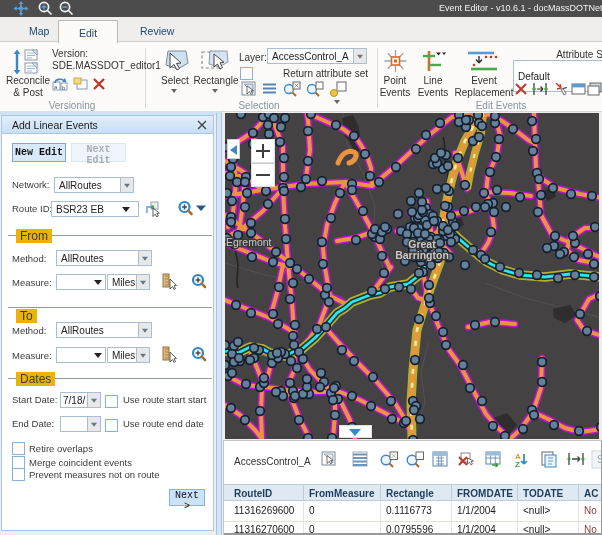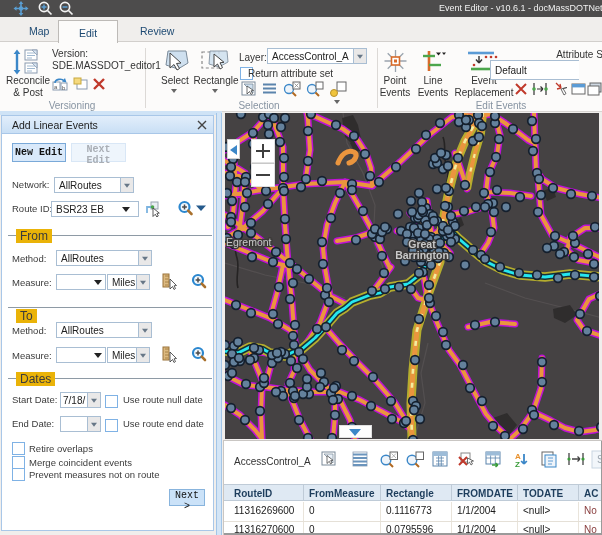--- a/index.html
+++ b/index.html
@@ -141,21 +141,21 @@
 </svg>
 <div class="rlabel" style="left:189px;top:33px;width:54px">Rectangle</div>
 <div class="tinyarrow" style="left:212px;top:47px"></div>
 
 <div class="rlabel" style="left:239px;top:10px;width:40px;text-align:left">Layer:</div>
 <div class="combo" style="left:267px;top:6px;width:100px;height:16px">
       <div class="txt">AccessControl_A</div>
       <div class="btn"></div>
     </div>
 <div class="cb" style="left:240px;top:25px"></div>
-<div class="rlabel" style="left:248px;top:26px;width:110px;text-align:left">Return attribute set</div>
+<div class="rlabel" style="left:258px;top:26px;width:110px;text-align:right">Return attribute set</div>
 
 <svg class="ricon" style="left:241px;top:39px" width="110" height="18" viewBox="0 0 110 18">
  <g>
   <rect x="1" y="1" width="13" height="13" fill="#fff" stroke="#7a8a99"></rect>
   <path d="M3,3 L12,3 L12,12 Z" fill="#cfe0ef" stroke="#7a8a99" stroke-width="0.8"></path>
   <path d="M6,5 L6,13 L8.5,10.5 L10,13.5 L11.5,12.5 L10,9.8 L12.5,9.5 Z" fill="#fff" stroke="#333" stroke-width="0.7"></path>
  </g>
  <g stroke="#5b84ac" stroke-width="2">
         <path d="M22,3.5 h13 M22,7.5 h13 M22,11.5 h13"></path>
       </g>
@@ -201,21 +201,21 @@
         <circle cx="20" cy="8" r="1.3"></circle>
         <circle cx="25" cy="8" r="1.3"></circle>
         <circle cx="30" cy="8" r="1.3"></circle>
         <circle cx="8" cy="16" r="1.3"></circle>
       </g>
  <path d="M13,7 V14 M13,14 l-3,-3.5 M13,14 l3,-3.5" stroke="#333" stroke-width="1.4" fill="none"></path>
 </svg>
 <div class="rlabel" style="left:440px;top:33px;width:88px">Event<br>Replacement</div>
 
 <div class="rlabel" style="left:534px;top:7px;width:80px;text-align:right">Attribute Set:</div>
-<div class="combo" style="left:490px;top:18px;width:89px;height:20px;border-right:none">
+<div class="combo" style="left:513px;top:18px;width:89px;height:32px;border-right:none">
       <div class="txt">Default</div>
     </div>
 <svg class="ricon" style="left:514px;top:39px" width="88 " height="18" viewBox="0 0 88 18">
  <path d="M2,3 L12,13 M12,3 L2,13" stroke="#c0392b" stroke-width="2"></path>
  <g stroke="#333" stroke-width="1.2">
         <path d="M20,2 V14 M32,2 V14 M23,8 H29 M29,8 l-2.5,-2.5 M29,8 l-2.5,2.5"></path>
       </g>
  <g fill="#4ca64c">
         <circle cx="20" cy="8" r="1.8"></circle>
         <circle cx="32" cy="8" r="1.8"></circle>
@@ -312,21 +312,21 @@
  <path d="M11.7,10.7 L15,14" stroke="#a9702c" stroke-width="2.6" stroke-linecap="round"></path>
 </svg>
 <div class="sepline" style="left:6px;top:262px;width:204px"></div>
 <div class="septxt" style="left:14px;top:256px">Dates</div>
 <div class="plabel" style="left:10px;top:278px">Start Date:</div>
 <div class="combo" style="left:58px;top:276px;width:41px;height:16px">
       <div class="txt" style="padding-left:2px">7/18/</div>
       <div class="btn"></div>
     </div>
 <div class="cb" style="left:103px;top:279px"></div>
-<div class="plabel" style="left:121px;top:278px">Use route null date</div>
+<div class="plabel" style="left:121px;top:278px">Use route start start</div>
 <div class="plabel" style="left:10px;top:302px">End Date:</div>
 <div class="combo" style="left:58px;top:300px;width:41px;height:16px">
       <div class="txt"></div>
       <div class="btn"></div>
     </div>
 <div class="cb" style="left:103px;top:303px"></div>
 <div class="plabel" style="left:121px;top:302px">Use route end date</div>
 <div class="cb" style="left:10px;top:326px"></div>
 <div class="plabel" style="left:27px;top:327px">Retire overlaps</div>
 <div class="cb" style="left:10px;top:340px"></div>

